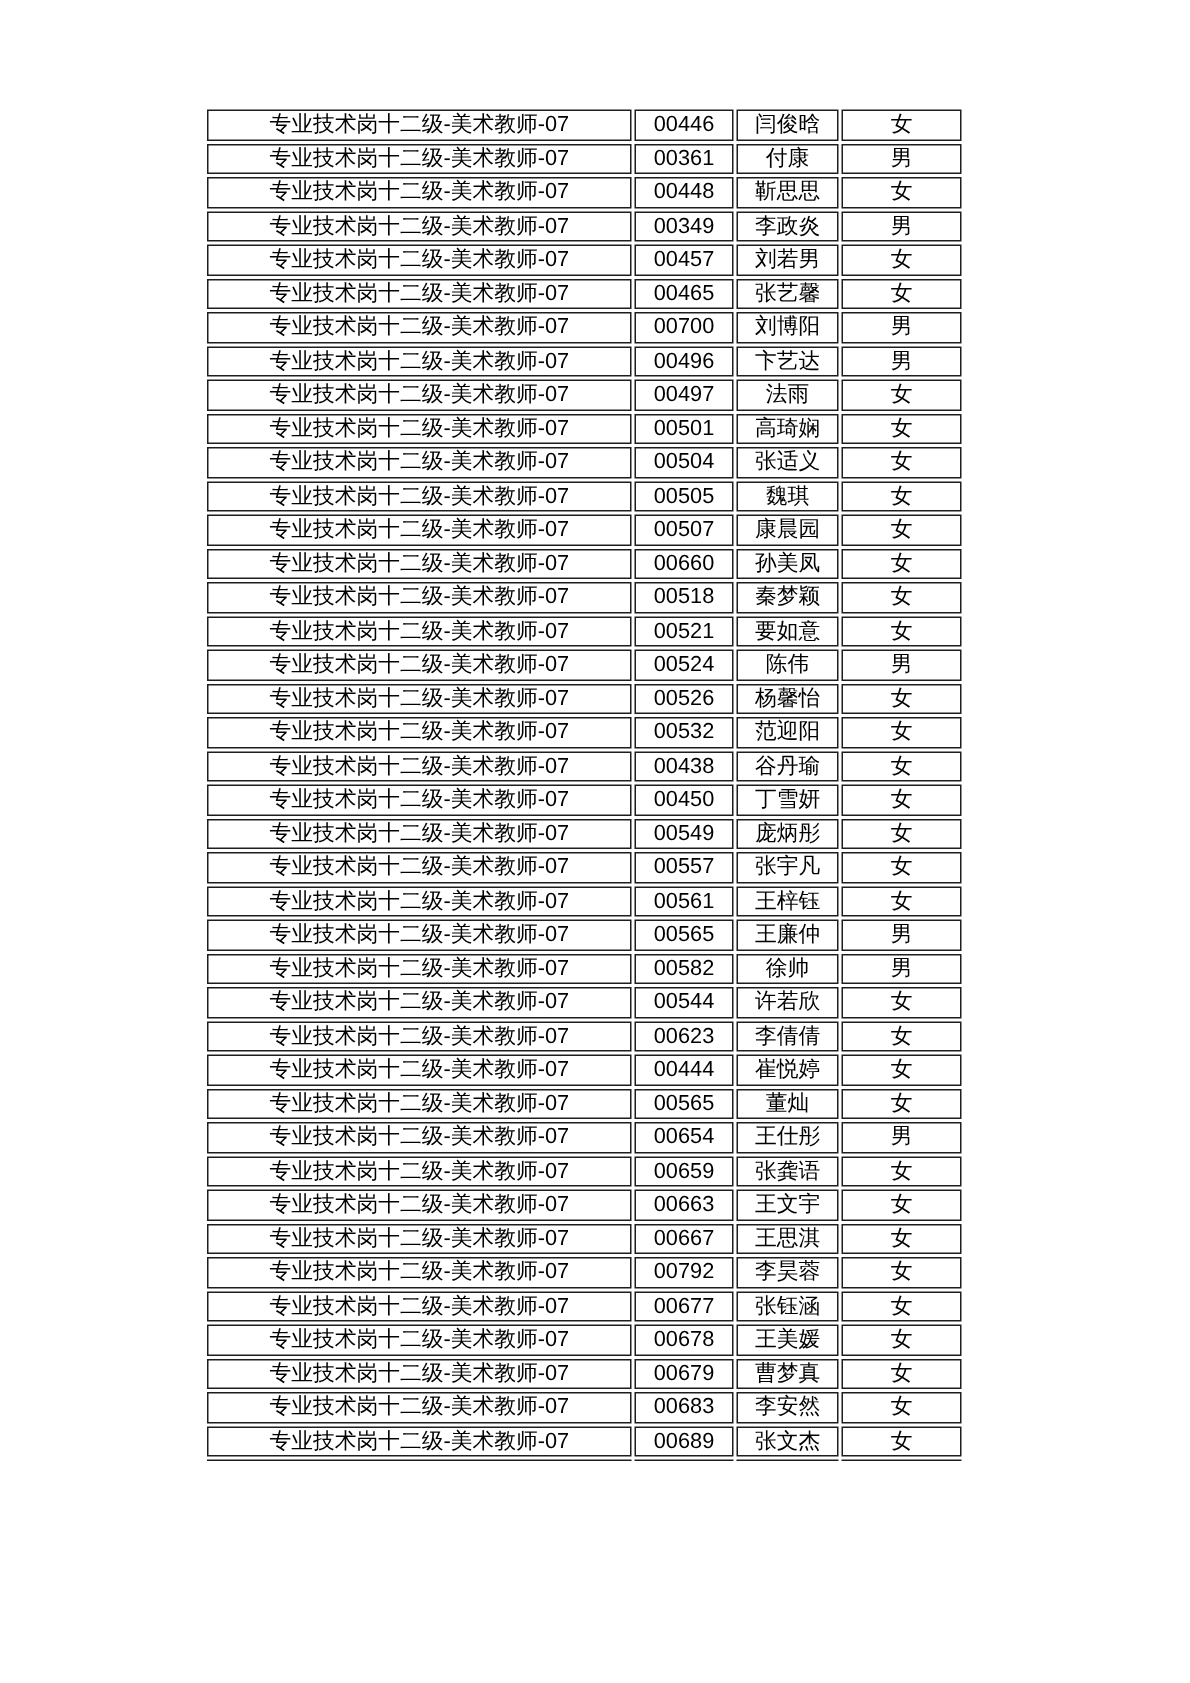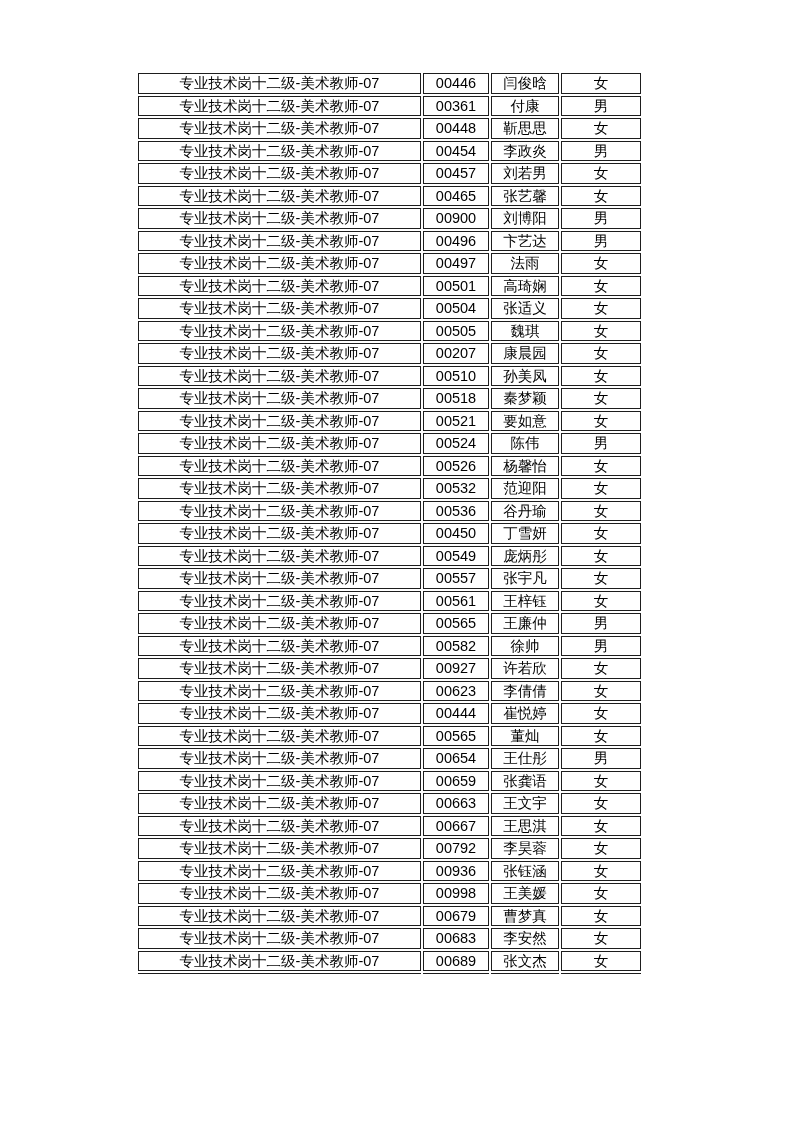--- a/index.html
+++ b/index.html
@@ -66,39 +66,39 @@
           <td>男</td>
         </tr>
         <tr>
           <td>专业技术岗十二级-美术教师-07</td>
           <td>00448</td>
           <td>靳思思</td>
           <td>女</td>
         </tr>
         <tr>
           <td>专业技术岗十二级-美术教师-07</td>
-          <td>00454</td>
+          <td>00349</td>
           <td>李政炎</td>
           <td>男</td>
         </tr>
         <tr>
           <td>专业技术岗十二级-美术教师-07</td>
           <td>00457</td>
           <td>刘若男</td>
           <td>女</td>
         </tr>
         <tr>
           <td>专业技术岗十二级-美术教师-07</td>
           <td>00465</td>
           <td>张艺馨</td>
           <td>女</td>
         </tr>
         <tr>
           <td>专业技术岗十二级-美术教师-07</td>
-          <td>00900</td>
+          <td>00700</td>
           <td>刘博阳</td>
           <td>男</td>
         </tr>
         <tr>
           <td>专业技术岗十二级-美术教师-07</td>
           <td>00496</td>
           <td>卞艺达</td>
           <td>男</td>
         </tr>
         <tr>
@@ -120,27 +120,27 @@
           <td>女</td>
         </tr>
         <tr>
           <td>专业技术岗十二级-美术教师-07</td>
           <td>00505</td>
           <td>魏琪</td>
           <td>女</td>
         </tr>
         <tr>
           <td>专业技术岗十二级-美术教师-07</td>
-          <td>00207</td>
+          <td>00507</td>
           <td>康晨园</td>
           <td>女</td>
         </tr>
         <tr>
           <td>专业技术岗十二级-美术教师-07</td>
-          <td>00510</td>
+          <td>00660</td>
           <td>孙美凤</td>
           <td>女</td>
         </tr>
         <tr>
           <td>专业技术岗十二级-美术教师-07</td>
           <td>00518</td>
           <td>秦梦颖</td>
           <td>女</td>
         </tr>
         <tr>
@@ -162,21 +162,21 @@
           <td>女</td>
         </tr>
         <tr>
           <td>专业技术岗十二级-美术教师-07</td>
           <td>00532</td>
           <td>范迎阳</td>
           <td>女</td>
         </tr>
         <tr>
           <td>专业技术岗十二级-美术教师-07</td>
-          <td>00536</td>
+          <td>00438</td>
           <td>谷丹瑜</td>
           <td>女</td>
         </tr>
         <tr>
           <td>专业技术岗十二级-美术教师-07</td>
           <td>00450</td>
           <td>丁雪妍</td>
           <td>女</td>
         </tr>
         <tr>
@@ -204,21 +204,21 @@
           <td>男</td>
         </tr>
         <tr>
           <td>专业技术岗十二级-美术教师-07</td>
           <td>00582</td>
           <td>徐帅</td>
           <td>男</td>
         </tr>
         <tr>
           <td>专业技术岗十二级-美术教师-07</td>
-          <td>00927</td>
+          <td>00544</td>
           <td>许若欣</td>
           <td>女</td>
         </tr>
         <tr>
           <td>专业技术岗十二级-美术教师-07</td>
           <td>00623</td>
           <td>李倩倩</td>
           <td>女</td>
         </tr>
         <tr>
@@ -258,27 +258,27 @@
           <td>女</td>
         </tr>
         <tr>
           <td>专业技术岗十二级-美术教师-07</td>
           <td>00792</td>
           <td>李昊蓉</td>
           <td>女</td>
         </tr>
         <tr>
           <td>专业技术岗十二级-美术教师-07</td>
-          <td>00936</td>
+          <td>00677</td>
           <td>张钰涵</td>
           <td>女</td>
         </tr>
         <tr>
           <td>专业技术岗十二级-美术教师-07</td>
-          <td>00998</td>
+          <td>00678</td>
           <td>王美媛</td>
           <td>女</td>
         </tr>
         <tr>
           <td>专业技术岗十二级-美术教师-07</td>
           <td>00679</td>
           <td>曹梦真</td>
           <td>女</td>
         </tr>
         <tr>

